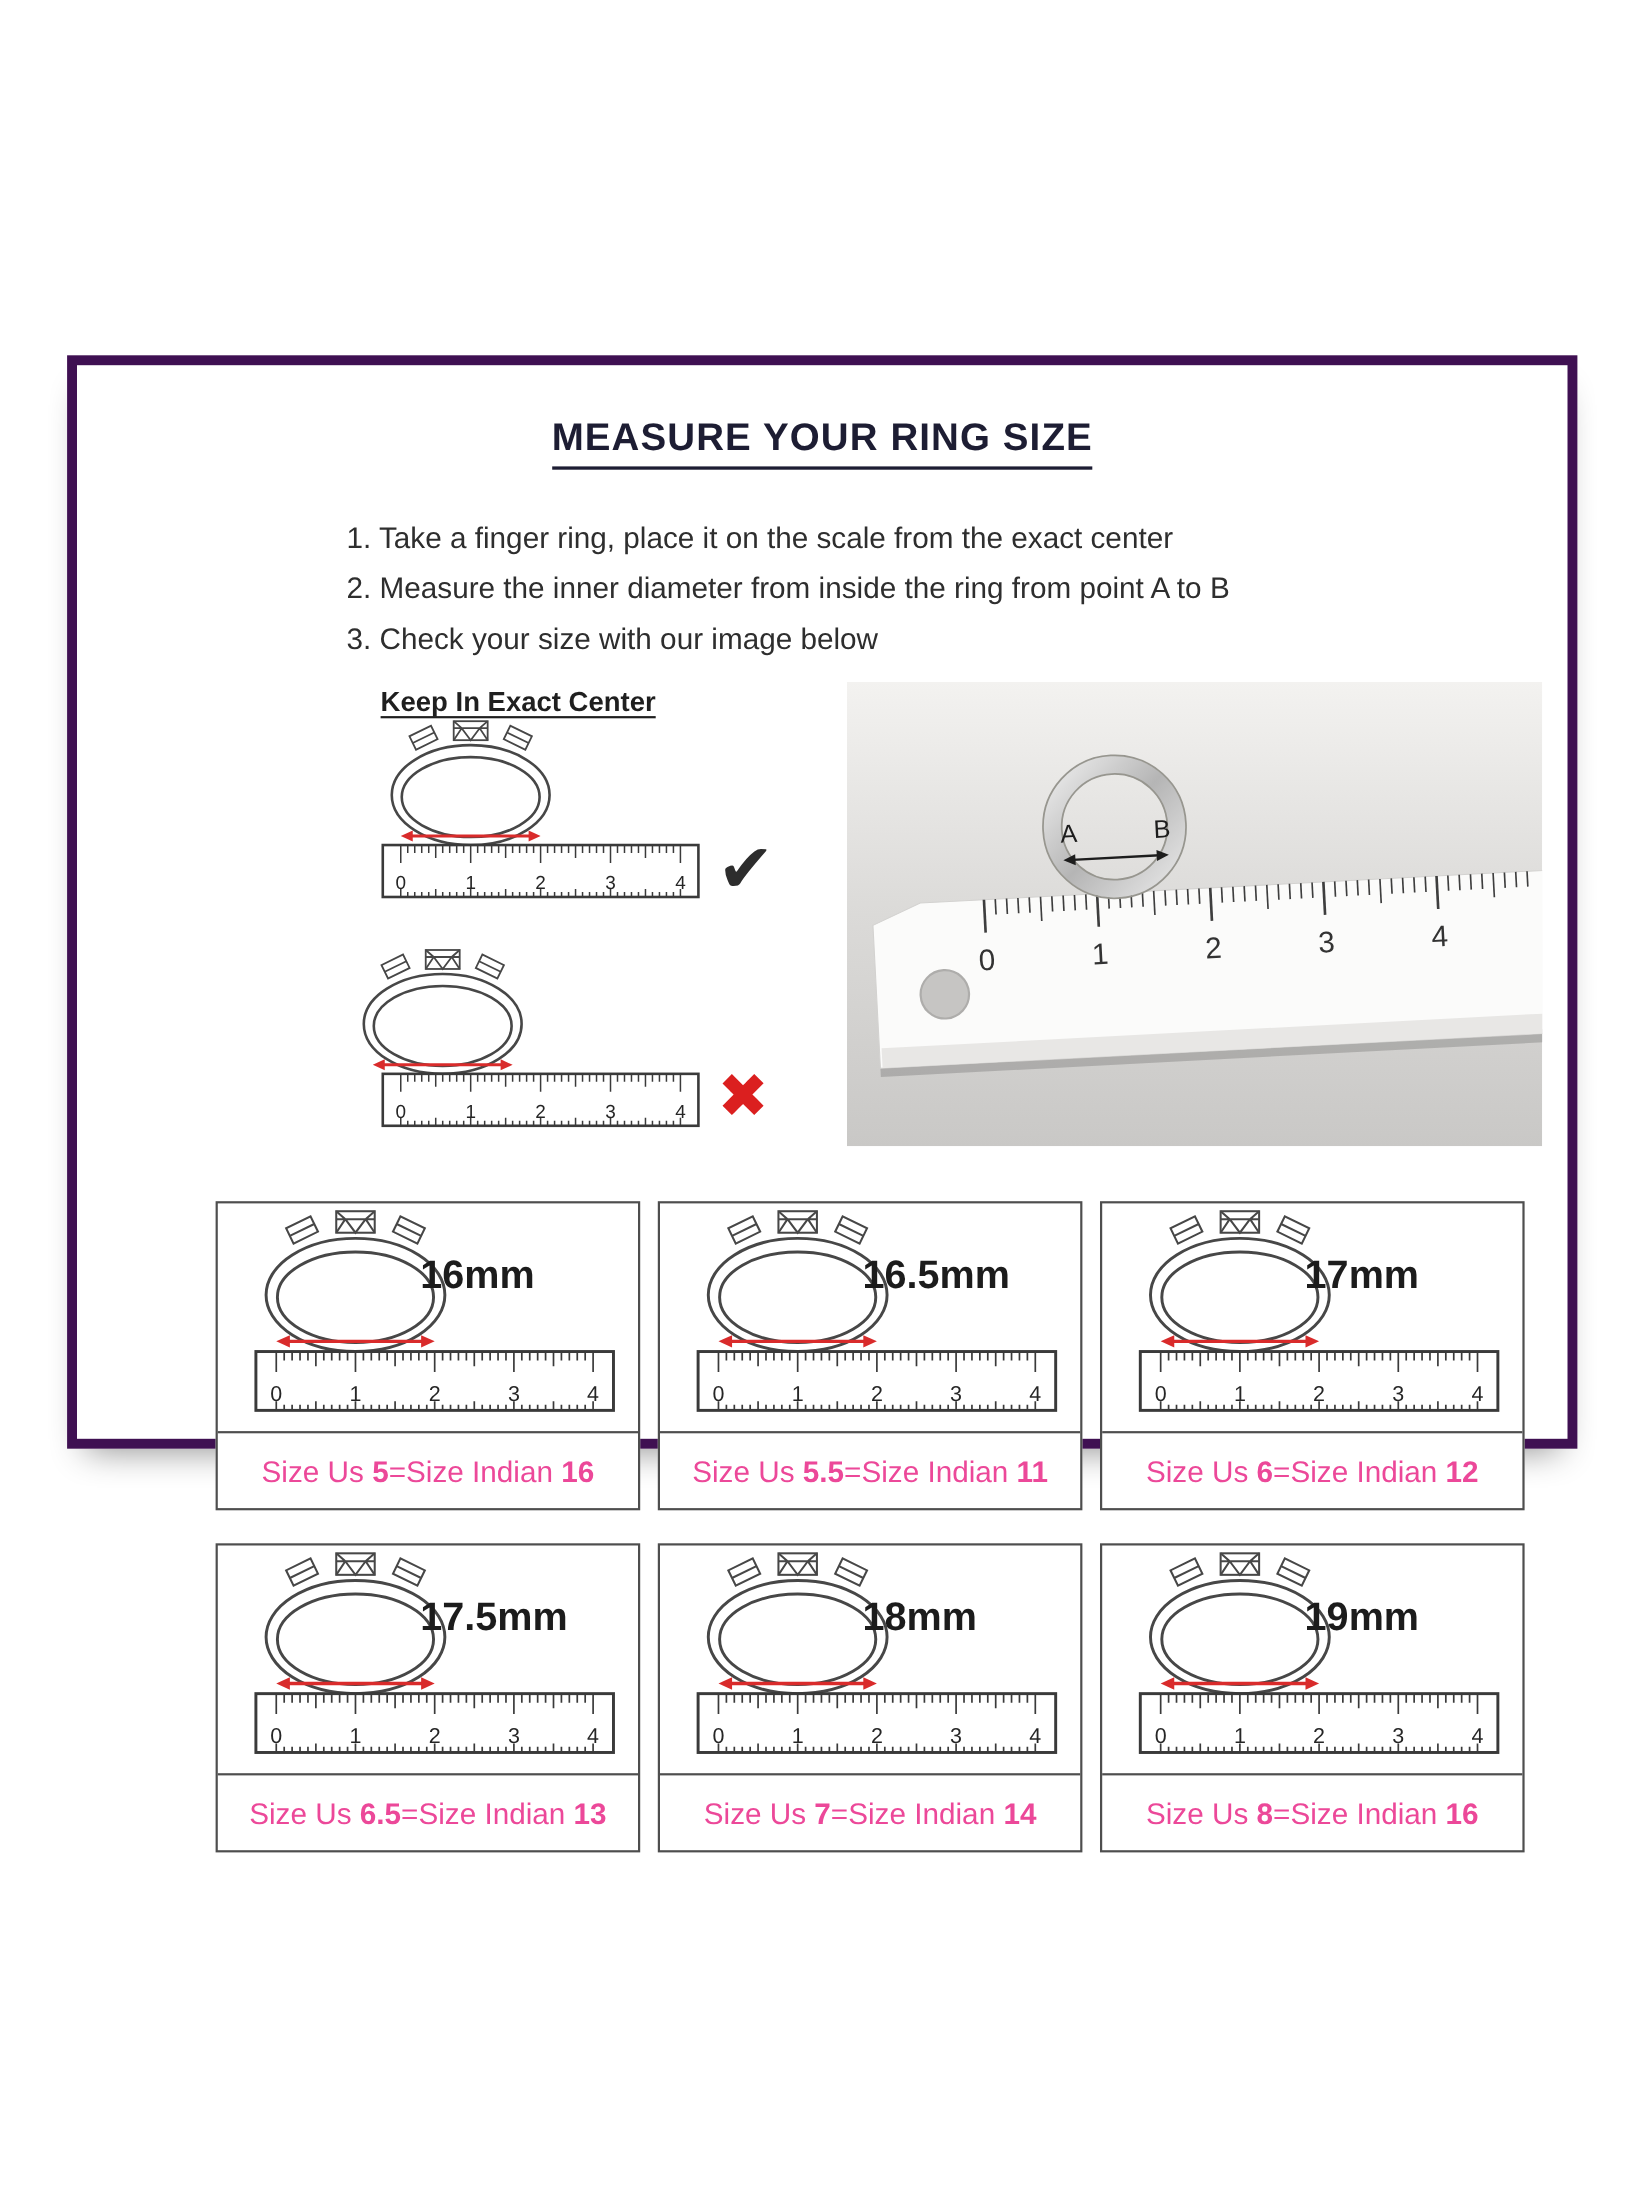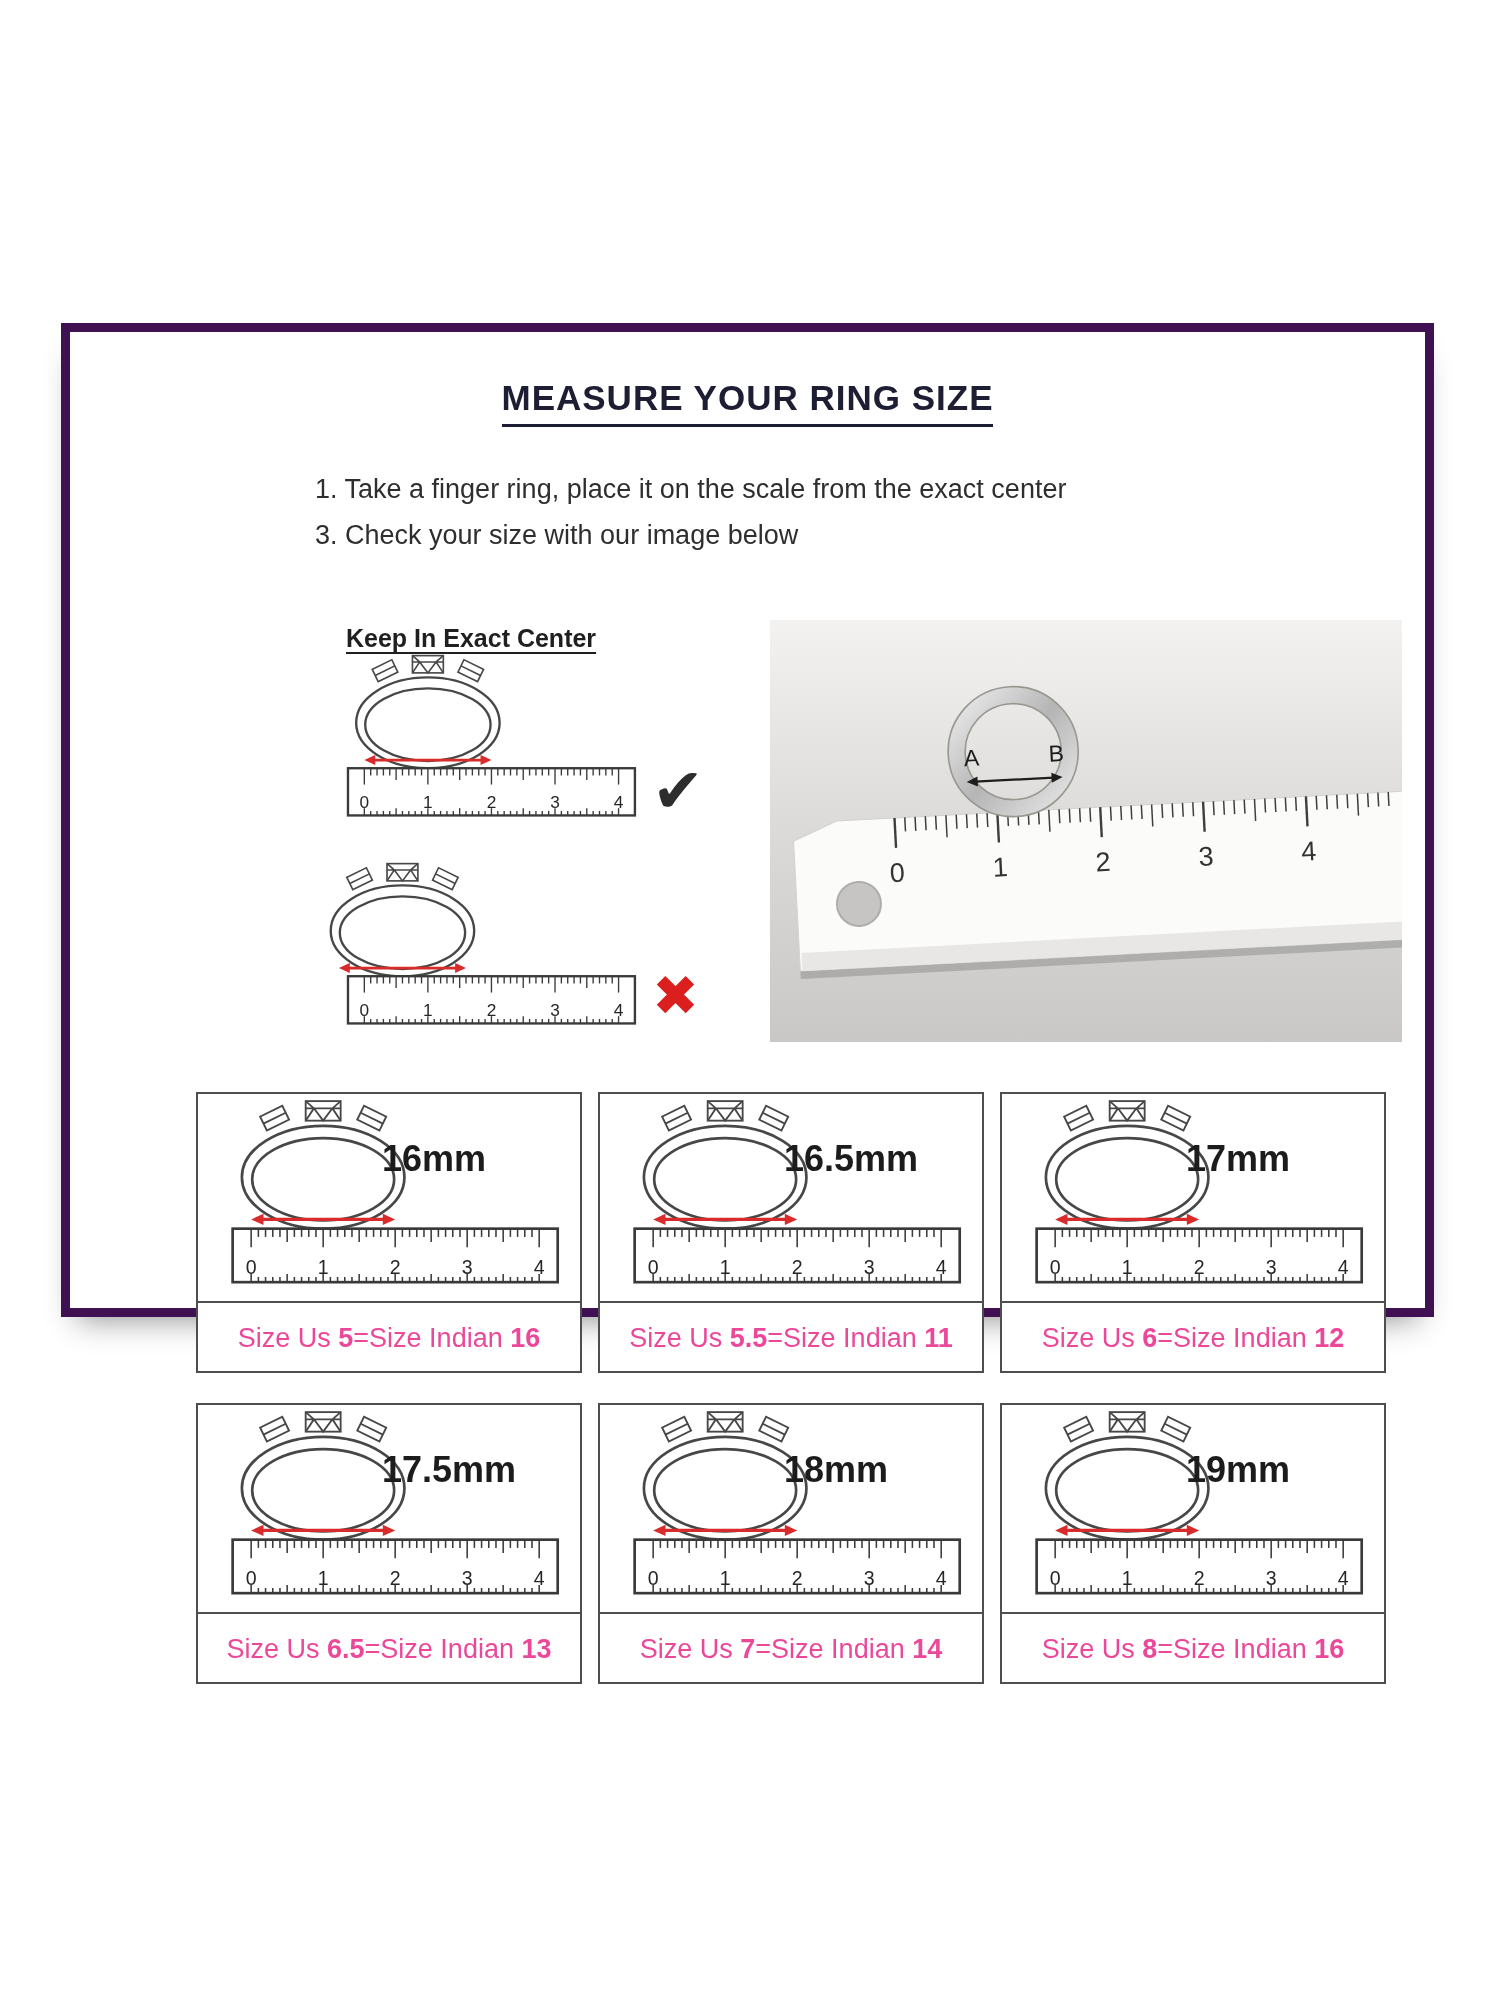--- a/index.html
+++ b/index.html
@@ -50,20 +50,21 @@
 
 <div class="page">
   <div class="frame" style="border-color: rgb(63, 16, 82);">
 
     <div class="title-wrap">
       <span class="title">MEASURE YOUR RING SIZE</span>
     </div>
 
     <div class="instructions">
       <div>1. Take a finger ring, place it on the scale from the exact center</div>
+      <div>2. Measure the inner diameter from inside the ring from point A to B</div>
       <div>3. Check your size with our image below</div>
     </div>
 
     <div class="center-note">Keep In Exact Center</div>
 
     <div class="ex-a ringruler">
         <svg viewBox="-8 0 348 195" xmlns="http://www.w3.org/2000/svg">
     <g fill="#fff" stroke="#474747" stroke-width="2.6">
       <ellipse cx="102" cy="78" rx="79" ry="50"></ellipse>
       <ellipse cx="102" cy="80" rx="69" ry="40"></ellipse>

